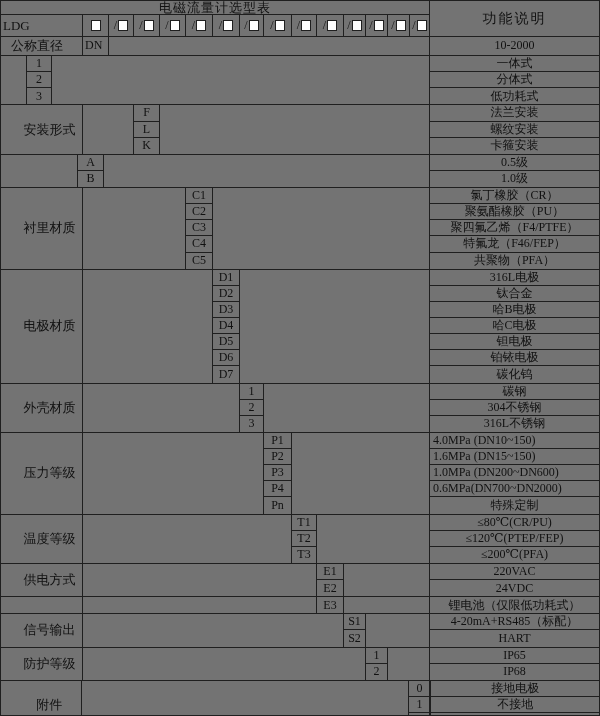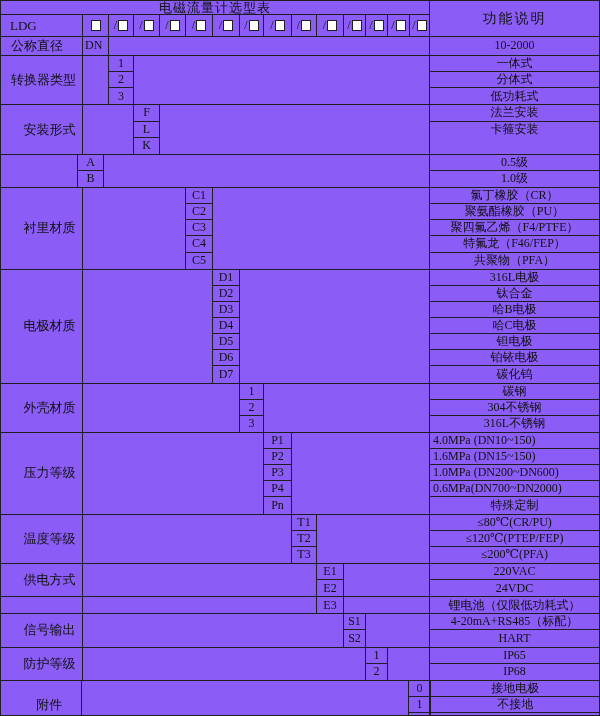--- a/index.html
+++ b/index.html
@@ -2,28 +2,28 @@
 <html><head>
 <meta charset="utf-8">
 <style>
   :root{
     --bc:#1f1f1f;          
     --tc:#111;             
     --rh:16.14px;          
   }
   *{box-sizing:border-box;margin:0;padding:0}
   body{background:#888;font-family:"Liberation Serif","DejaVu Serif",serif;color:var(--tc);}
-  .sheet{width:600px;height:716px;background:#8b5cf6;border:1px solid var(--bc);margin:0 auto;overflow:hidden;}
+  .sheet{width:600px;height:716px;background:#737373;border:1px solid var(--bc);margin:0 auto;overflow:hidden;}
 
   
   .top{display:flex;height:36px;border-bottom:1px solid var(--bc);}
   .top-left{width:429px;border-right:1px solid var(--bc);display:flex;flex-direction:column;}
   .title-row{height:14px;border-bottom:1px solid var(--bc);display:flex;align-items:center;justify-content:center;font-size:13px;letter-spacing:1px;}
   .ldg-row{flex:1;display:flex;align-items:stretch;}
-  .ldg-label{width:82px;border-right:1px solid var(--bc);display:flex;align-items:center;padding-left:9px;font-size:13px;}
+  .ldg-label{width:82px;border-right:1px solid var(--bc);display:flex;align-items:center;padding-left:2px;font-size:13px;}
   .bx{border-right:1px solid var(--bc);display:flex;align-items:center;justify-content:center;font-size:12px;flex-shrink:0;}
   .bx.last{flex:1;border-right:none;}
   .sq{display:inline-block;width:10px;height:11px;border:1px solid var(--bc);margin-left:1px;background:#fff;}
   .top-right{flex:1;display:flex;align-items:center;justify-content:center;font-size:14px;letter-spacing:2px;}
 
   
   .sec{display:flex;border-bottom:1px solid var(--bc);align-items:stretch;}
   .sec:last-child{border-bottom:none;}
   .lbl{width:82px;border-right:1px solid var(--bc);display:flex;align-items:center;justify-content:center;font-size:13px;padding-left:16px;}
   .lbl.ll{justify-content:flex-start;padding-left:10px;}
@@ -113,21 +113,20 @@
     <div class="codes" style="width:26px">
       <div class="code cl">DN</div>
     </div>
     <div class="fill"></div>
     <div class="descs">
       <div class="desc">10-2000</div>
     </div>
   </div>
 
   <div class="sec">
-    <div class="lbl ll">转换器类型</div>
     <div class="sp" style="width:26px"></div>
     <div class="codes" style="width:25px">
       <div class="code">1</div>
       <div class="code">2</div>
       <div class="code">3</div>
     </div>
     <div class="fill"></div>
     <div class="descs">
       <div class="desc">一体式</div>
       <div class="desc">分体式</div>
@@ -139,20 +138,21 @@
     <div class="lbl">安装形式</div>
     <div class="sp" style="width:51px"></div>
     <div class="codes" style="width:26px">
       <div class="code">F</div>
       <div class="code">L</div>
       <div class="code">K</div>
     </div>
     <div class="fill"></div>
     <div class="descs">
       <div class="desc">法兰安装</div>
+      <div class="desc">螺纹安装</div>
       <div class="desc">卡箍安装</div>
     </div>
   </div>
 
   <div class="sec">
     <div class="sp" style="width:77px"></div>
     <div class="codes" style="width:26px">
       <div class="code">A</div>
       <div class="code">B</div>
     </div>

